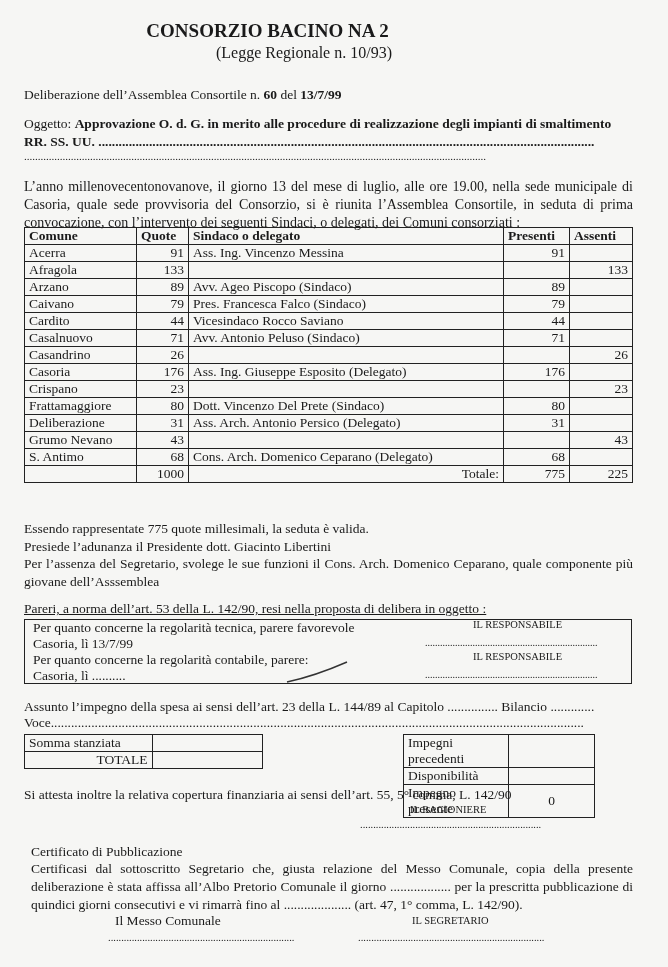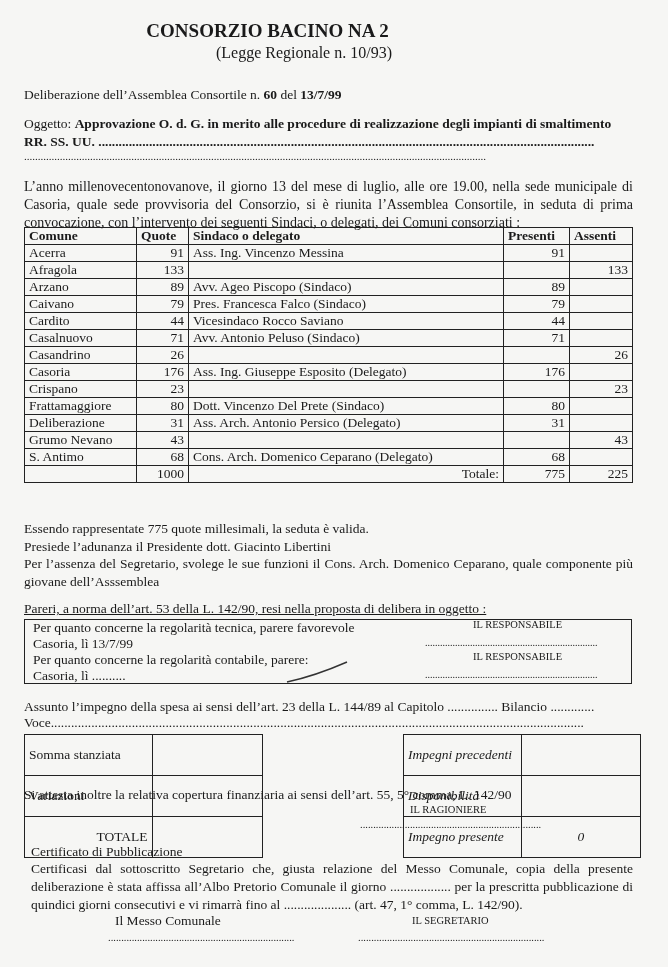--- a/index.html
+++ b/index.html
@@ -19,21 +19,21 @@
   table { border-collapse: collapse; }
   .mt { position: absolute; left: 24px; top: 227px; width: 609px; font-size: 13.5px; }
   .mt td, .mt th { border: 1px solid #222; padding: 0 4px; height: 16px; line-height: 16px; }
   .mt th { text-align: left; font-weight: bold; }
   .num { text-align: right; }
   .pareri { position: absolute; left: 24px; top: 619px; width: 608px; height: 65px; border: 1px solid #222; box-sizing: border-box; font-size: 13.5px; }
   .pareri .r { position: absolute; left: 8px; white-space: nowrap; }
   .pareri .resp { position: absolute; left: 448px; font-size: 10.5px; }
   .pareri .sig { position: absolute; left: 400px; font-size: 10px; letter-spacing: 0; }
   .small { font-size: 13.5px; }
-  .ft td { border: 1px solid #222; height: 16px; line-height: 16px; padding: 12px 4px; font-size: 13.5px; }
+  .ft td { border: 1px solid #222; height: 16px; line-height: 16px; padding: 0 4px; font-size: 13.5px; }
   .caps { font-size: 10.5px; }
 </style>
 </head>
 <body>
 
 <div class="abs title">CONSORZIO BACINO NA 2</div>
 <div class="abs subtitle">(Legge Regionale n. 10/93)</div>
 
 <div class="abs line" style="left:24px; top:87px;">
   <span>Deliberazione dell’Assemblea Consortile n.</span>
@@ -196,31 +196,27 @@
   <colgroup>
       <col style="width:128px">
       <col style="width:111px">
     </colgroup>
   <tbody>
       <tr>
         <td>Somma stanziata</td>
         <td></td>
       </tr>
   <tr>
-        <td>Variazioni</td>
-        <td></td>
-      </tr>
-  <tr>
         <td class="num">TOTALE</td>
         <td></td>
       </tr>
 </tbody>
   </table>
 
-<table class="ft" style="position:absolute; left:403px; top:734px; width:238px;font-style:italic;">
+<table class="ft" style="position:absolute; left:403px; top:734px; width:192px;">
   <colgroup>
       <col style="width:118px">
       <col style="width:120px">
     </colgroup>
   <tbody>
       <tr>
         <td>Impegni precedenti</td>
         <td></td>
       </tr>
   <tr>

